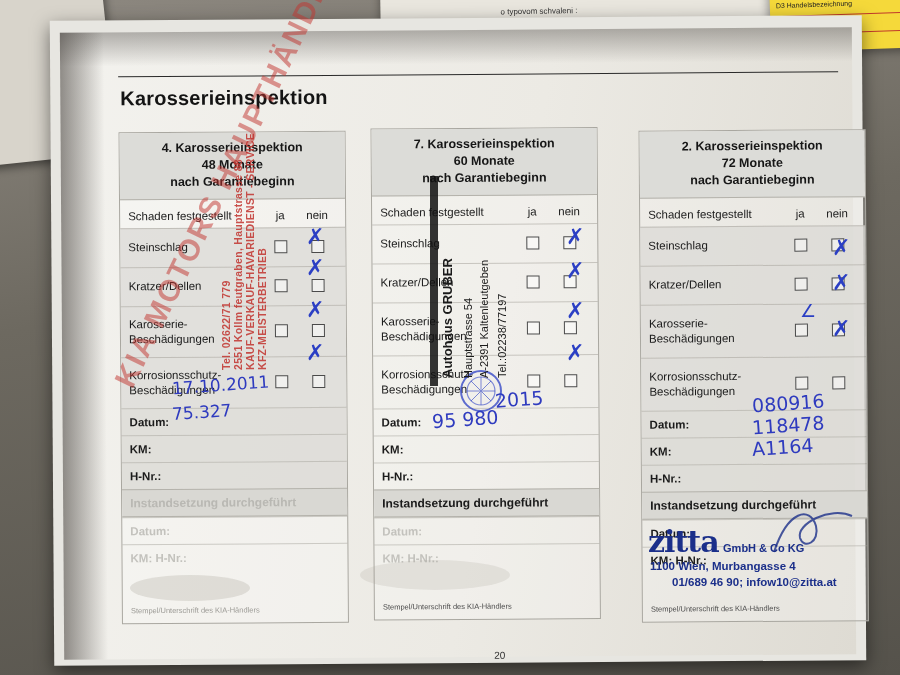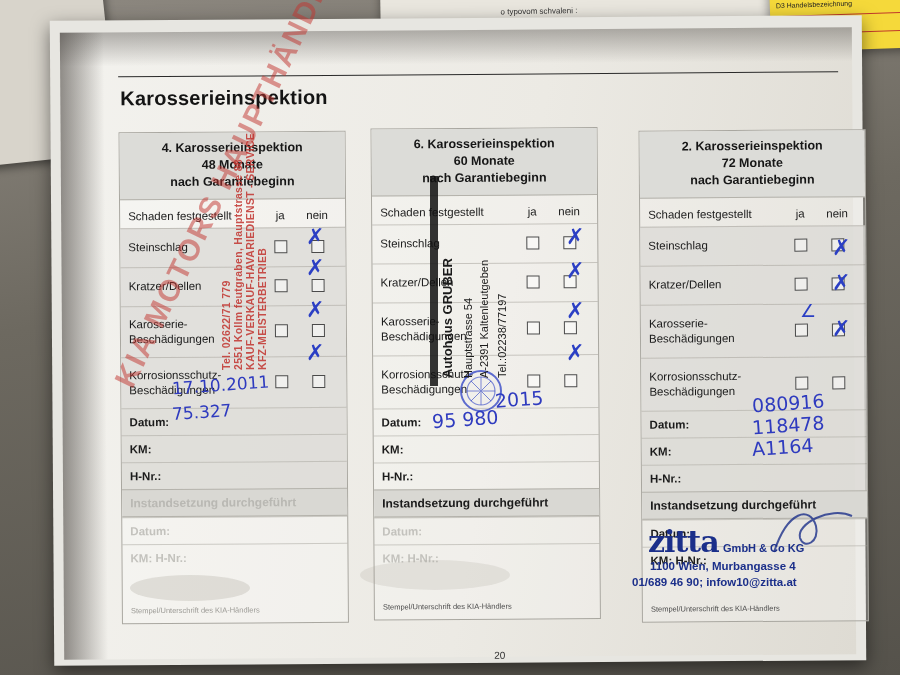--- a/index.html
+++ b/index.html
@@ -379,21 +379,21 @@
         </div>
         <div class="field faint">
           <span class="fl" style="width:90px">KM: H-Nr.:</span>
         </div>
 
         <div class="stamp-line faint">Stempel/Unterschrift des KIA-Händlers</div>
       </div>
 
       <div class="col c2">
         <div class="col-head">
-          <span>6. Karosserieinspektion</span>
+          <span>7. Karosserieinspektion</span>
           <span class="col-sub">60 Monate</span>
           <span class="col-sub">nach Garantiebeginn</span>
         </div>
         <div class="damage-hdr">
           <span class="lbl">Schaden festgestellt</span>
           <span class="ja">ja</span>
           <span class="nein">nein</span>
         </div>
 
         <div class="row-item">
@@ -574,21 +574,21 @@
 
   <div class="hand txt" style="left:752px; top:392px; font-size:19px;">080916</div>
   <div class="hand txt" style="left:752px; top:414px; font-size:19px;">118478</div>
   <div class="hand txt" style="left:752px; top:436px; font-size:19px;">A1164</div>
 
   <div class="zitta" style="left:648px; top:524px;">
     <span class="z-name">zitta</span>
     <span class="z-gmbh">GmbH &amp; Co KG</span>
   </div>
   <div class="zitta z-addr" style="left:650px; top:560px; font-size:11.5px; font-weight:bold;">1100 Wien, Murbangasse 4</div>
-  <div class="zitta z-addr" style="left:632px; top:576px; font-size:11.5px; font-weight:bold;">01/689 46 90; infow10@zitta.at</div>
+  <div class="zitta z-addr" style="left:672px; top:576px; font-size:11.5px; font-weight:bold;">01/689 46 90; infow10@zitta.at</div>
 
   <svg class="ink-swirl" style="left:770px; top:500px;" width="90" height="60" viewBox="0 0 90 60">
     <path d="M4,52 C18,10 40,6 46,26 C50,42 34,50 30,38 C26,24 60,6 82,16" fill="none" stroke="#1b2f8a" stroke-width="2" opacity=".8"></path>
   </svg>
 
   <div class="smudge" style="left:130px; top:575px; width:120px; height:26px; background:rgba(160,155,145,.25);"></div>
   <div class="smudge" style="left:360px; top:560px; width:150px; height:30px; background:rgba(160,155,145,.18);"></div>
 
 </div>
 

